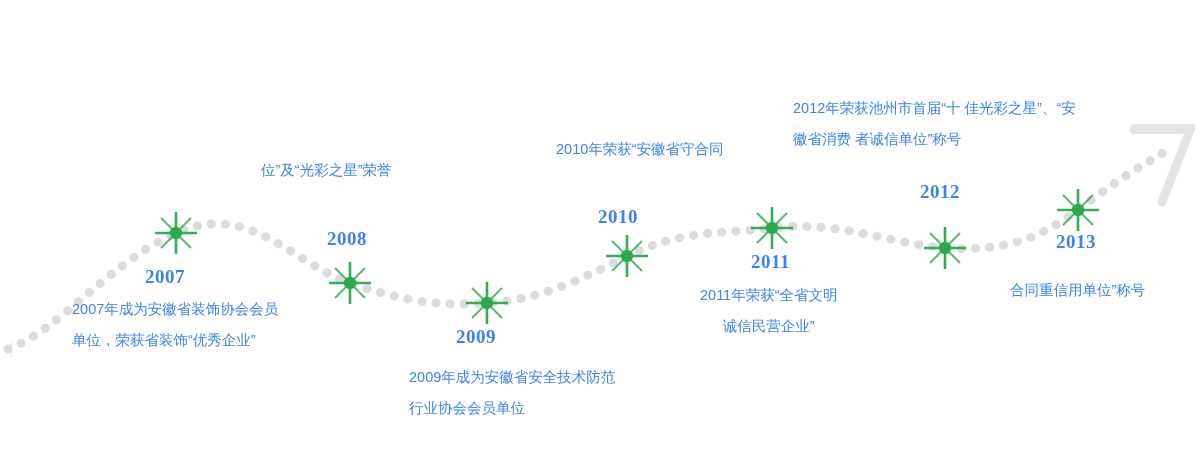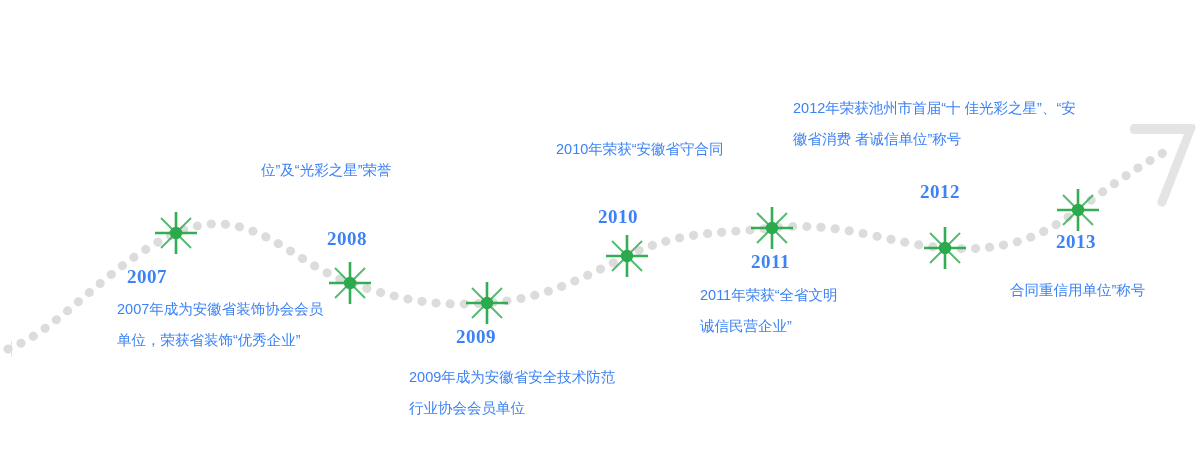--- a/index.html
+++ b/index.html
@@ -90,22 +90,22 @@
   </svg>
 
   <div id="milestone-layer">
       <div class="star" style="left: 176px; top: 233px;"><svg width="44" height="44" viewBox="0 0 44 44">
           <line x1="22" y1="1" x2="22" y2="43" stroke="#2ba94c" stroke-width="2.6" opacity="0.95"></line>
           <line x1="1" y1="22" x2="43" y2="22" stroke="#2ba94c" stroke-width="2.6" opacity="0.95"></line>
           <line x1="7" y1="7" x2="37" y2="37" stroke="#2ba94c" stroke-width="2" opacity="0.8"></line>
           <line x1="37" y1="7" x2="7" y2="37" stroke="#2ba94c" stroke-width="2" opacity="0.8"></line>
           <circle cx="22" cy="22" r="6.2" fill="#2ba94c"></circle>
         </svg></div>
-      <div class="year-label" style="left: 127px; top: 266px;">2007</div>
-      <div class="desc" style="left: 72px; top: 294px; margin-left: 45px;">
+      <div class="year-label" style="left: 145px; top: 266px;">2007</div>
+      <div class="desc" style="left: 72px; top: 294px;">
         <div>2007年成为安徽省装饰协会会员</div>
         <div>单位，荣获省装饰“优秀企业”</div>
       </div>
       <div class="star" style="left: 350px; top: 283px;"><svg width="44" height="44" viewBox="0 0 44 44">
           <line x1="22" y1="1" x2="22" y2="43" stroke="#2ba94c" stroke-width="2.6" opacity="0.95"></line>
           <line x1="1" y1="22" x2="43" y2="22" stroke="#2ba94c" stroke-width="2.6" opacity="0.95"></line>
           <line x1="7" y1="7" x2="37" y2="37" stroke="#2ba94c" stroke-width="2" opacity="0.8"></line>
           <line x1="37" y1="7" x2="7" y2="37" stroke="#2ba94c" stroke-width="2" opacity="0.8"></line>
           <circle cx="22" cy="22" r="6.2" fill="#2ba94c"></circle>
         </svg></div>
@@ -137,21 +137,21 @@
         <div>2010年荣获“安徽省守合同</div>
       </div>
       <div class="star" style="left: 772px; top: 228px;"><svg width="44" height="44" viewBox="0 0 44 44">
           <line x1="22" y1="1" x2="22" y2="43" stroke="#2ba94c" stroke-width="2.6" opacity="0.95"></line>
           <line x1="1" y1="22" x2="43" y2="22" stroke="#2ba94c" stroke-width="2.6" opacity="0.95"></line>
           <line x1="7" y1="7" x2="37" y2="37" stroke="#2ba94c" stroke-width="2" opacity="0.8"></line>
           <line x1="37" y1="7" x2="7" y2="37" stroke="#2ba94c" stroke-width="2" opacity="0.8"></line>
           <circle cx="22" cy="22" r="6.2" fill="#2ba94c"></circle>
         </svg></div>
       <div class="year-label" style="left: 751px; top: 251px;">2011</div>
-      <div class="desc" style="left: 700px; top: 280px;">
+      <div class="desc" style="left: 700px; top: 280px; text-align: center;">
         <div>2011年荣获“全省文明</div>
         <div>诚信民营企业”</div>
       </div>
       <div class="star" style="left: 945px; top: 248px;"><svg width="44" height="44" viewBox="0 0 44 44">
           <line x1="22" y1="1" x2="22" y2="43" stroke="#2ba94c" stroke-width="2.6" opacity="0.95"></line>
           <line x1="1" y1="22" x2="43" y2="22" stroke="#2ba94c" stroke-width="2.6" opacity="0.95"></line>
           <line x1="7" y1="7" x2="37" y2="37" stroke="#2ba94c" stroke-width="2" opacity="0.8"></line>
           <line x1="37" y1="7" x2="7" y2="37" stroke="#2ba94c" stroke-width="2" opacity="0.8"></line>
           <circle cx="22" cy="22" r="6.2" fill="#2ba94c"></circle>
         </svg></div>

